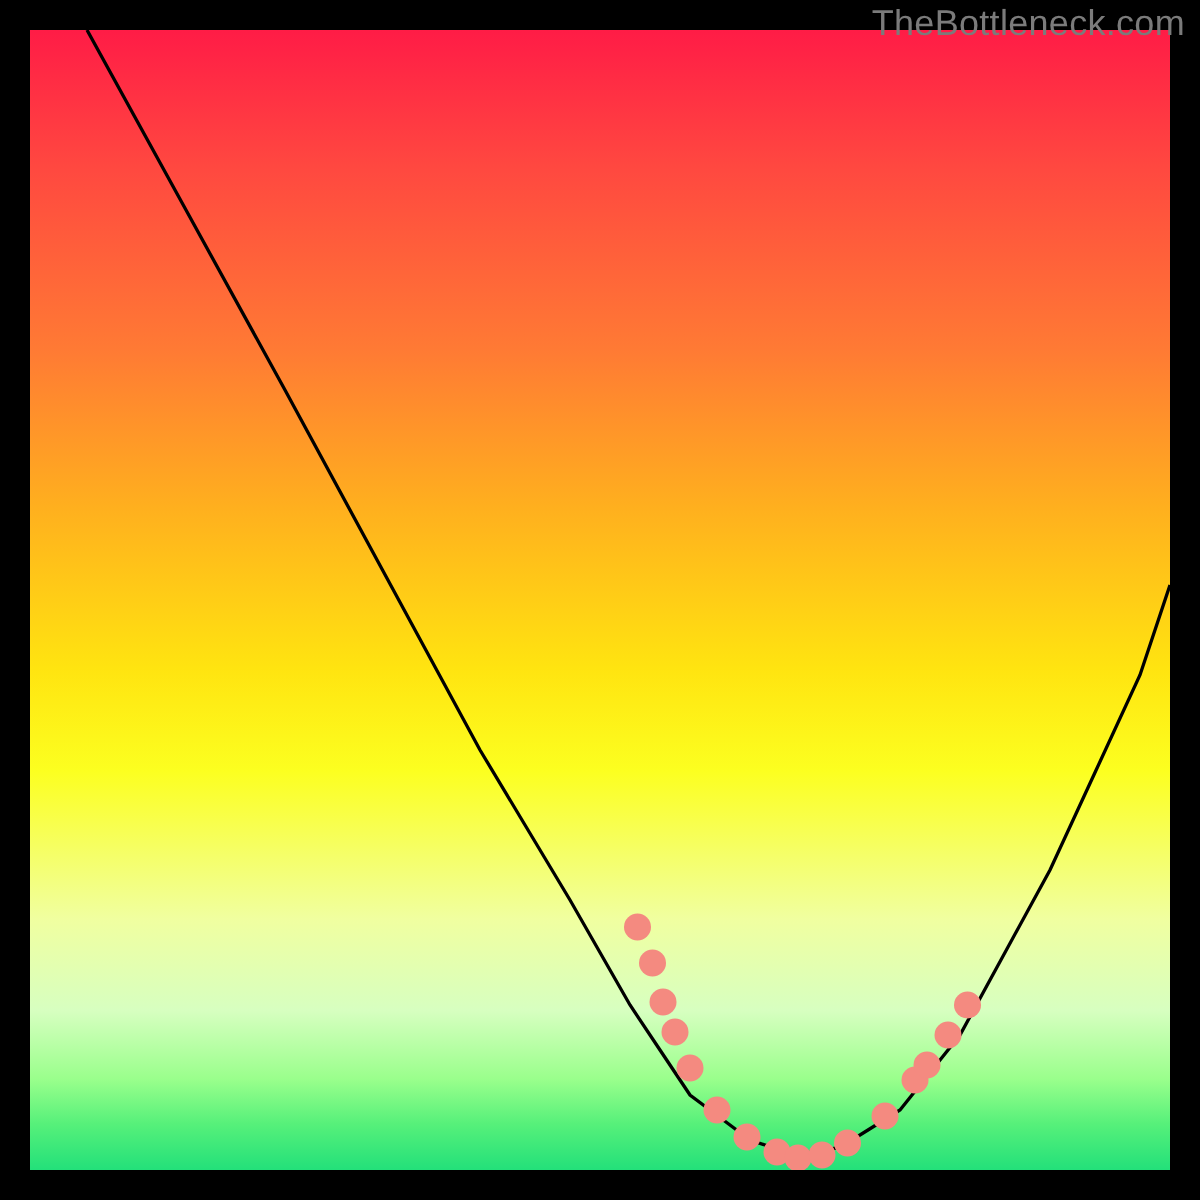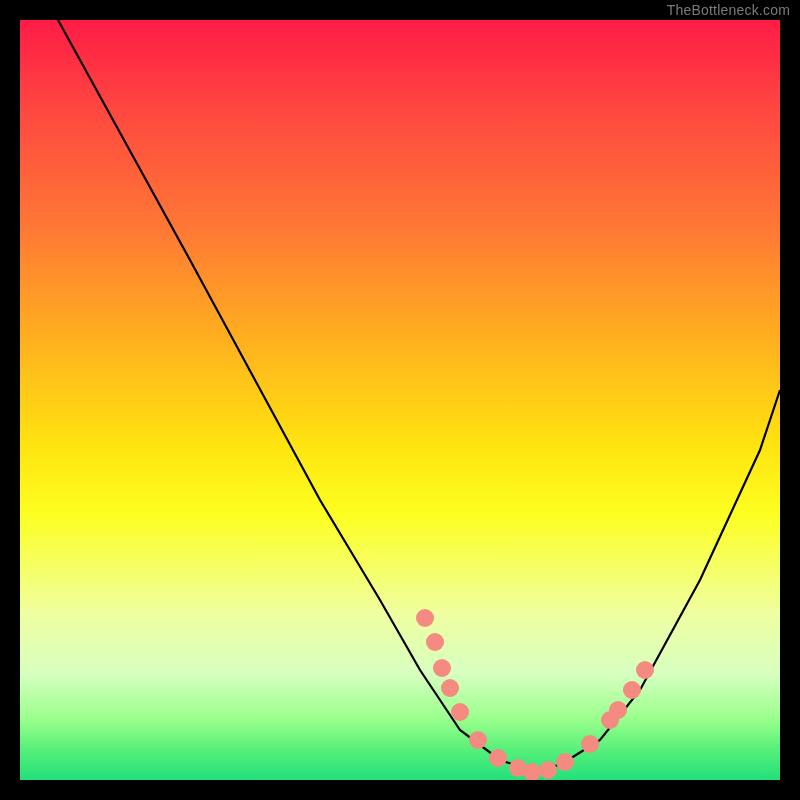--- a/index.html
+++ b/index.html
@@ -35,21 +35,21 @@
       #9aff8c 92%,
       #56f07a 96%,
       #23e07a 100%
     );
   }
   .watermark {
     position: absolute;
     top: 2px;
     right: 10px;
     color: #7b7b7b;
-    font-size: 14px;
+    font-size: 24px;
     font-weight: 400;
     letter-spacing: 0.2px;
   }
   svg.curve {
     position: absolute;
     left: 0; top: 0;
     width: 760px; height: 760px;
   }
 </style>
 </head>

